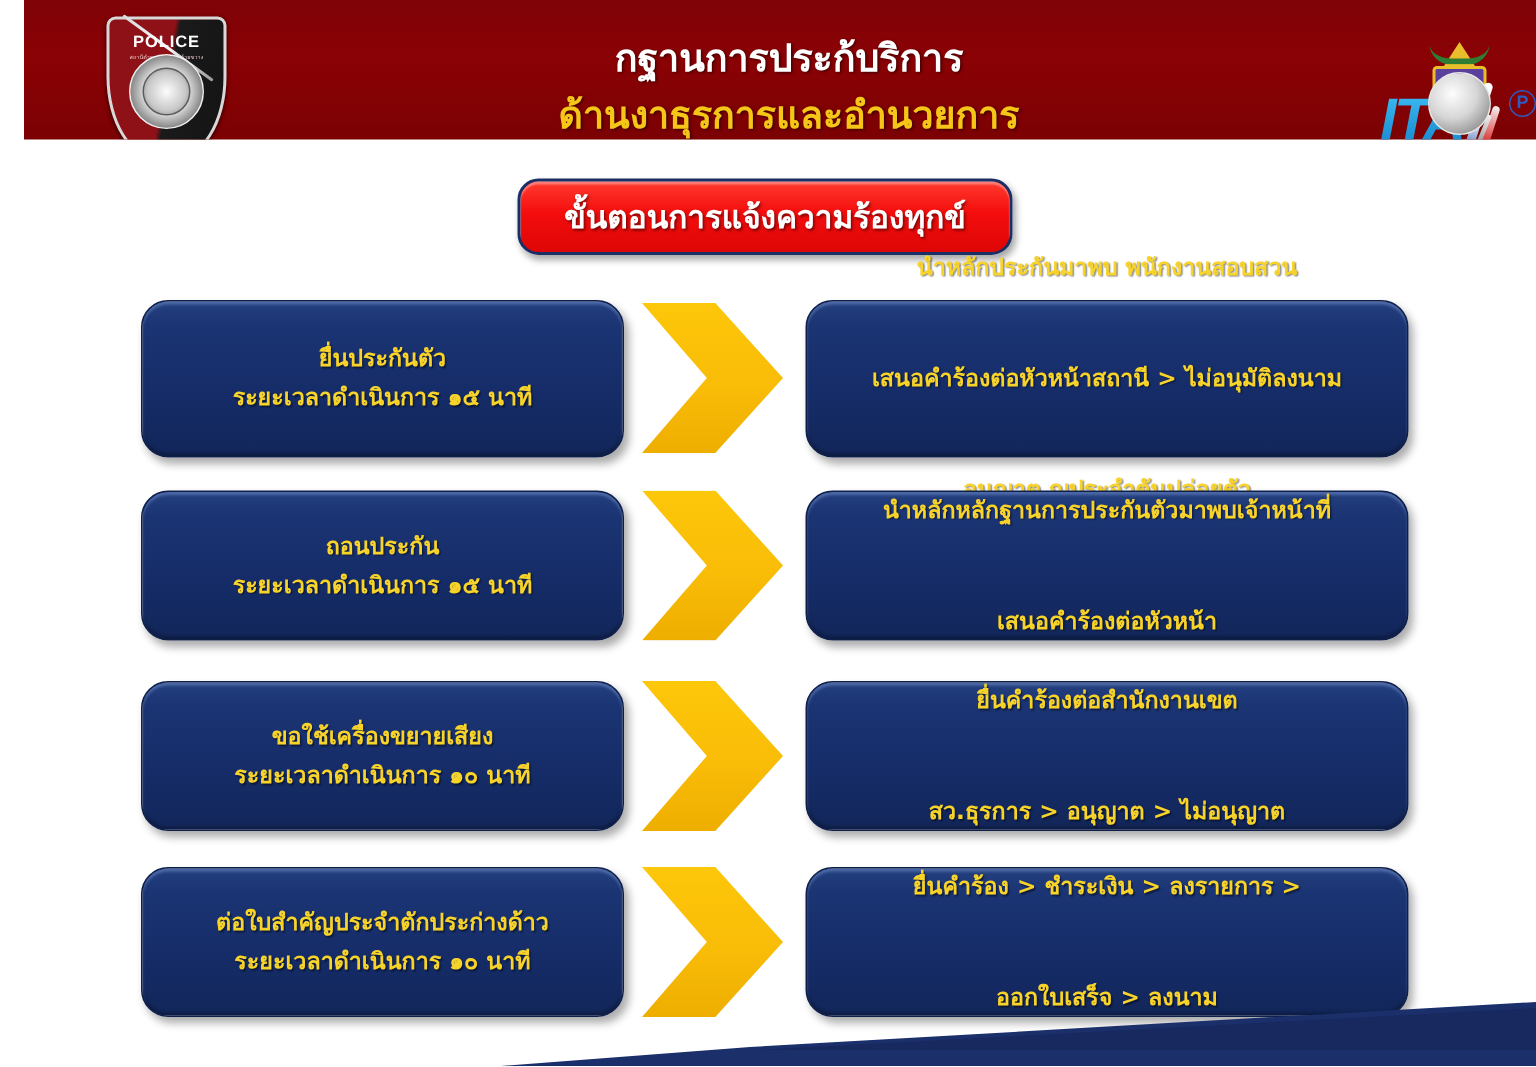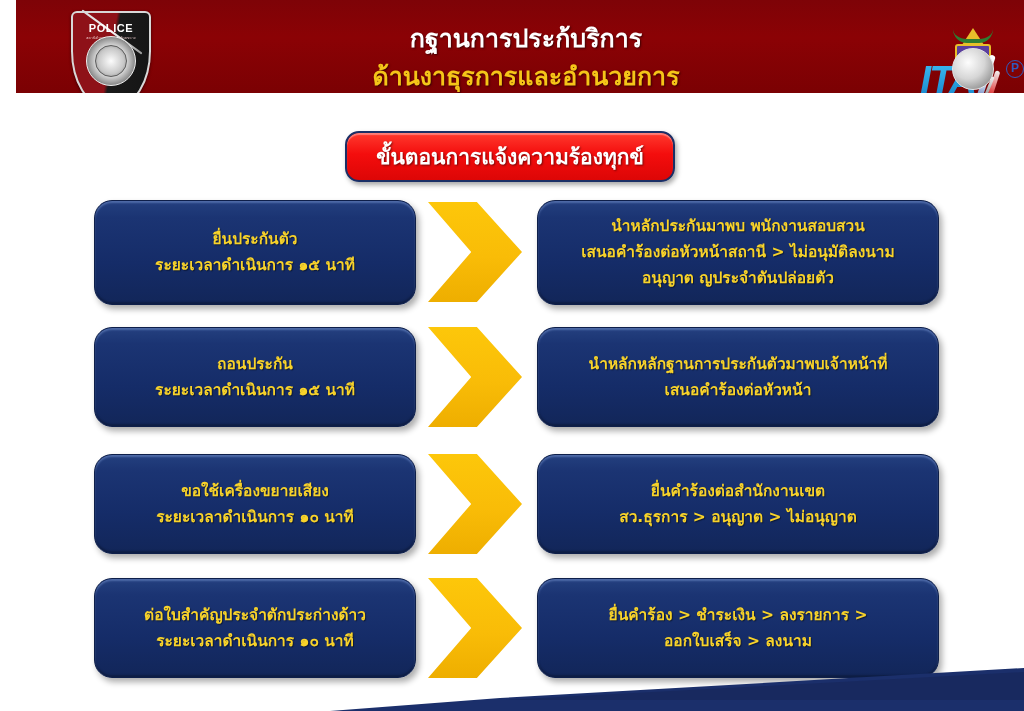--- a/index.html
+++ b/index.html
@@ -240,21 +240,21 @@
     left: 0; top: 113px;
     width: 1024px;
     height: 598px;
     background: #ffffff;
     overflow: hidden;
   }
 
   
   .section-title {
     position: absolute;
-    left: 345px; top: 18px;
+    left: 345px; top: 6px;
     width: 330px; height: 51px;
     border-radius: 14px;
     background: linear-gradient(180deg, #ff3a2e 0%, #f40d0d 45%, #dd0606 100%);
     border: 2px solid #1a2f66;
     box-shadow: 2px 3px 5px rgba(0,0,0,.35), inset 0 2px 1px rgba(255,255,255,.35);
     display: flex;
     align-items: center;
     justify-content: center;
   }
   .section-title span {
@@ -292,20 +292,21 @@
   }
   .node-left {
     position: absolute;
     left: 94px;
     width: 322px;
   }
   .node-right {
     position: absolute;
     left: 537px;
     width: 402px;
+    gap: 48px;
   }
   .flow-row.r1 .node-left,
   .flow-row.r1 .node-right { height: 105px; }
   .flow-row.r2 .node-left,
   .flow-row.r2 .node-right { height: 100px; }
   .flow-row.r3 .node-left,
   .flow-row.r3 .node-right { height: 100px; }
   .flow-row.r4 .node-left,
   .flow-row.r4 .node-right { height: 100px; }
 

